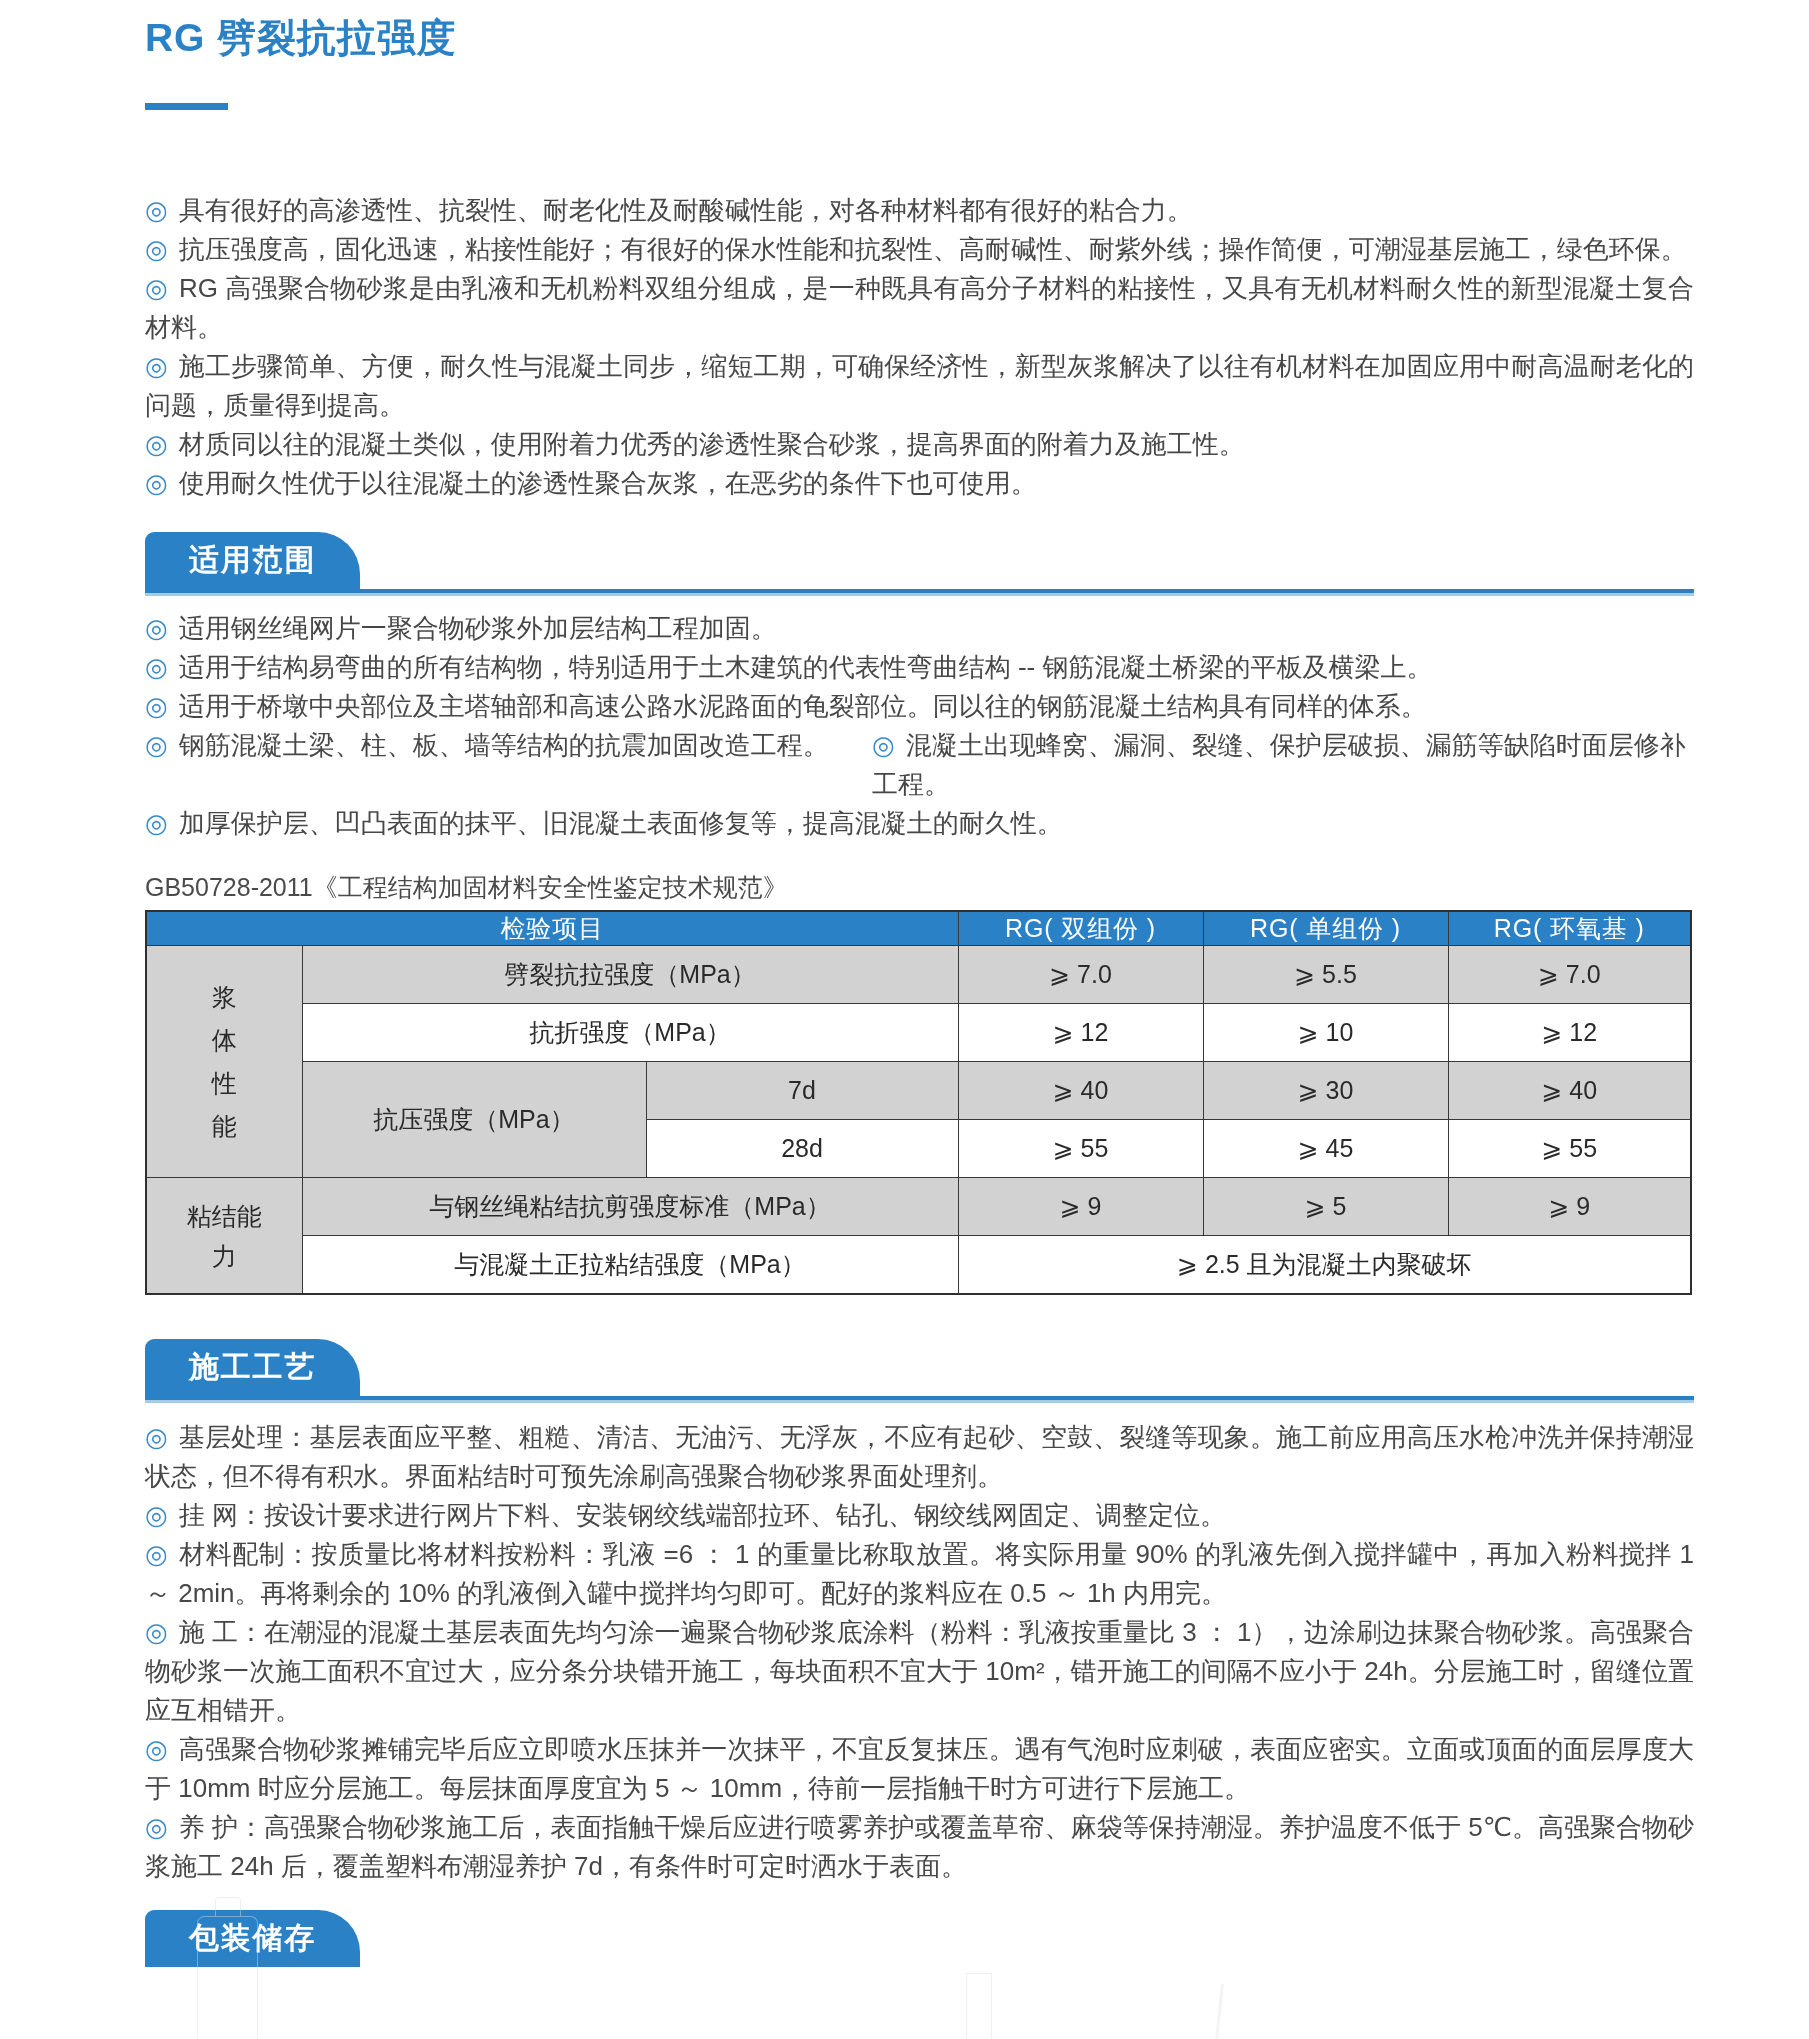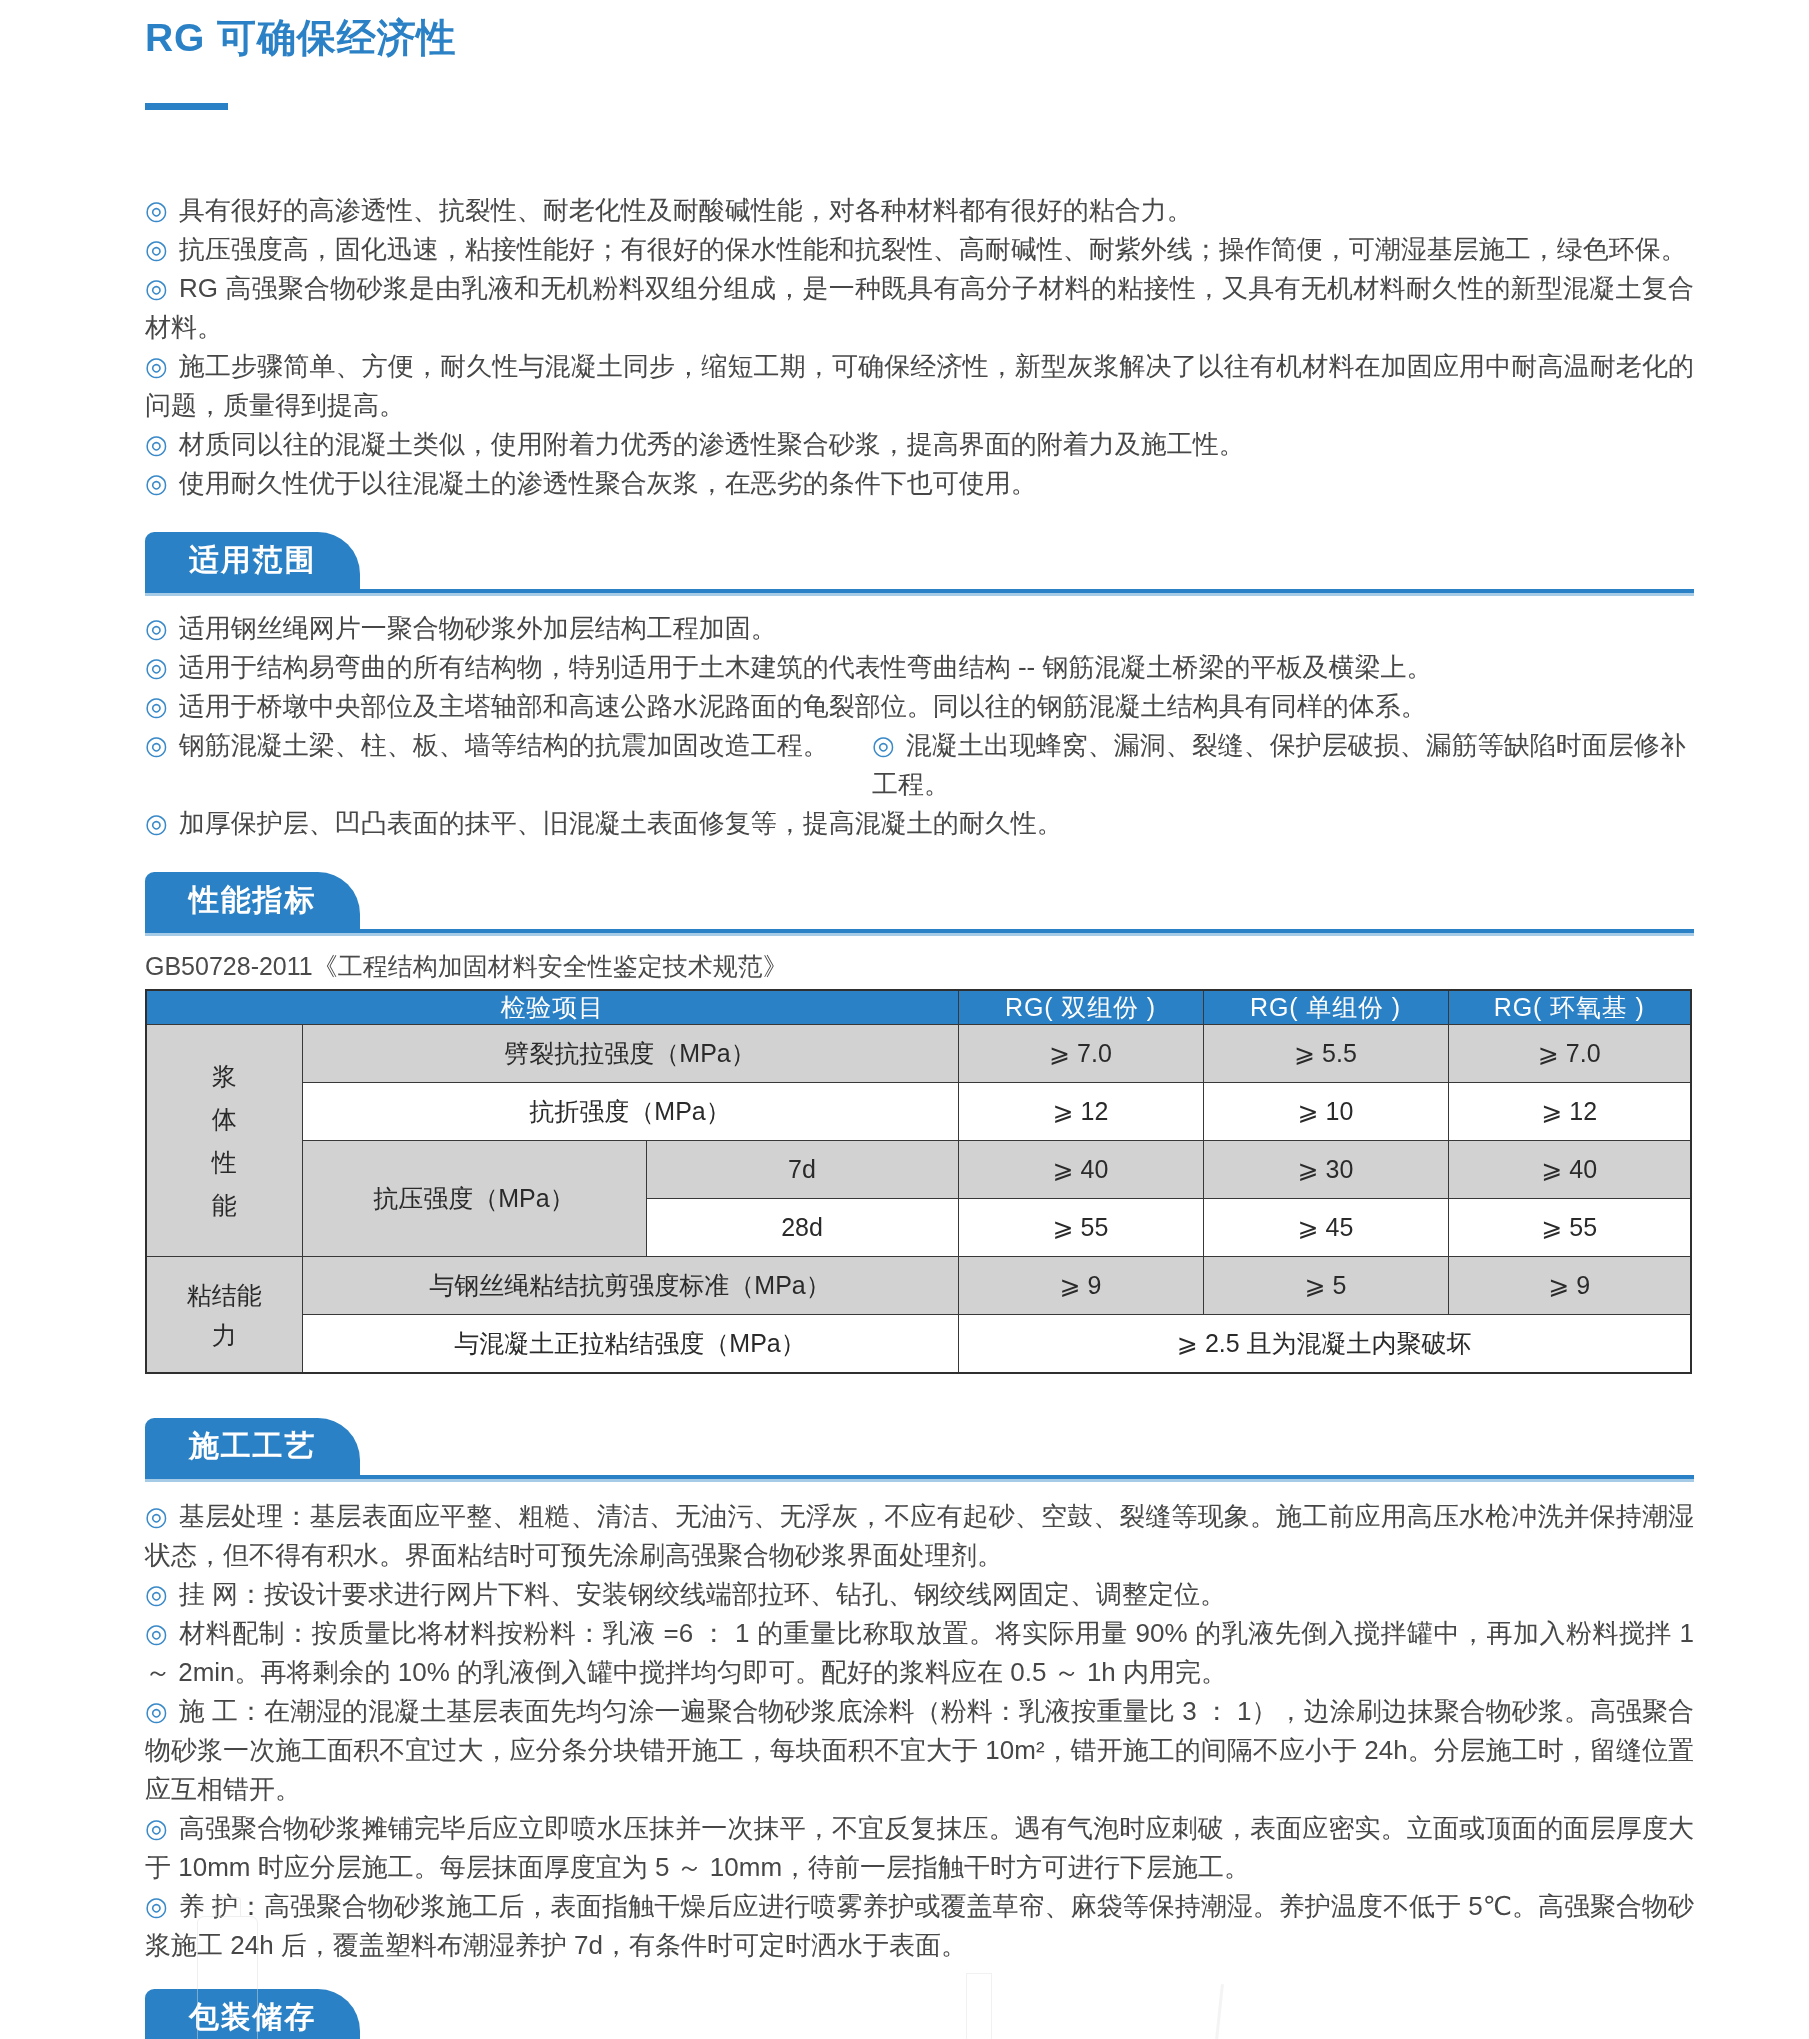--- a/index.html
+++ b/index.html
@@ -131,21 +131,21 @@
   }
   .ghost-strip1 { left:966px; top:1973px; width:26px; height:67px; border:1.8px solid #e2e2e2; border-bottom:none; }
   .ghost-strip2 { left:1218px; top:1984px; width:2.8px; height:56px; background:#e6e6e6; transform:rotate(6deg); }
 </style>
 </head>
 <body>
 
 <div class="page">
   <div class="content">
 
-    <div class="doc-title">RG 可确保经济性</div>
+    <div class="doc-title">RG 劈裂抗拉强度</div>
     <div class="title-rule"></div>
 
     <div class="section sec-features">
       <div class="bullets">
         <div class="bullet"><span class="mark">◎</span><span>具有很好的高渗透性、抗裂性、耐老化性及耐酸碱性能，对各种材料都有很好的粘合力。</span></div>
         <div class="bullet"><span class="mark">◎</span><span>抗压强度高，固化迅速，粘接性能好；有很好的保水性能和抗裂性、高耐碱性、耐紫外线；操作简便，可潮湿基层施工，绿色环保。</span></div>
         <div class="bullet"><span class="mark">◎</span><span>RG 高强聚合物砂浆是由乳液和无机粉料双组分组成，是一种既具有高分子材料的粘接性，又具有无机材料耐久性的新型混凝土复合材料。</span></div>
         <div class="bullet"><span class="mark">◎</span><span>施工步骤简单、方便，耐久性与混凝土同步，缩短工期，可确保经济性，新型灰浆解决了以往有机材料在加固应用中耐高温耐老化的问题，质量得到提高。</span></div>
         <div class="bullet"><span class="mark">◎</span><span>材质同以往的混凝土类似，使用附着力优秀的渗透性聚合砂浆，提高界面的附着力及施工性。</span></div>
         <div class="bullet"><span class="mark">◎</span><span>使用耐久性优于以往混凝土的渗透性聚合灰浆，在恶劣的条件下也可使用。</span></div>
@@ -163,24 +163,20 @@
         <div class="bullet"><span class="mark">◎</span><span>适用于桥墩中央部位及主塔轴部和高速公路水泥路面的龟裂部位。同以往的钢筋混凝土结构具有同样的体系。</span></div>
         <div class="bullet pair">
           <span class="pair-left"><span class="mark">◎</span><span>钢筋混凝土梁、柱、板、墙等结构的抗震加固改造工程。</span></span>
           <span class="pair-right"><span class="mark">◎</span><span>混凝土出现蜂窝、漏洞、裂缝、保护层破损、漏筋等缺陷时面层修补工程。</span></span>
         </div>
         <div class="bullet"><span class="mark">◎</span><span>加厚保护层、凹凸表面的抹平、旧混凝土表面修复等，提高混凝土的耐久性。</span></div>
       </div>
     </div>
 
     <div class="section sec-perf">
-      <div class="section-head">
-        <div class="badge">性能指标</div>
-        <div class="head-rule"></div>
-      </div>
       <div class="table-caption">GB50728-2011《工程结构加固材料安全性鉴定技术规范》</div>
       <table class="perf">
         <colgroup>
           <col style="width:156px">
             <col style="width:344px">
             <col style="width:312px">
           <col style="width:245px">
             <col style="width:245px">
             <col style="width:243px">
         </colgroup>

